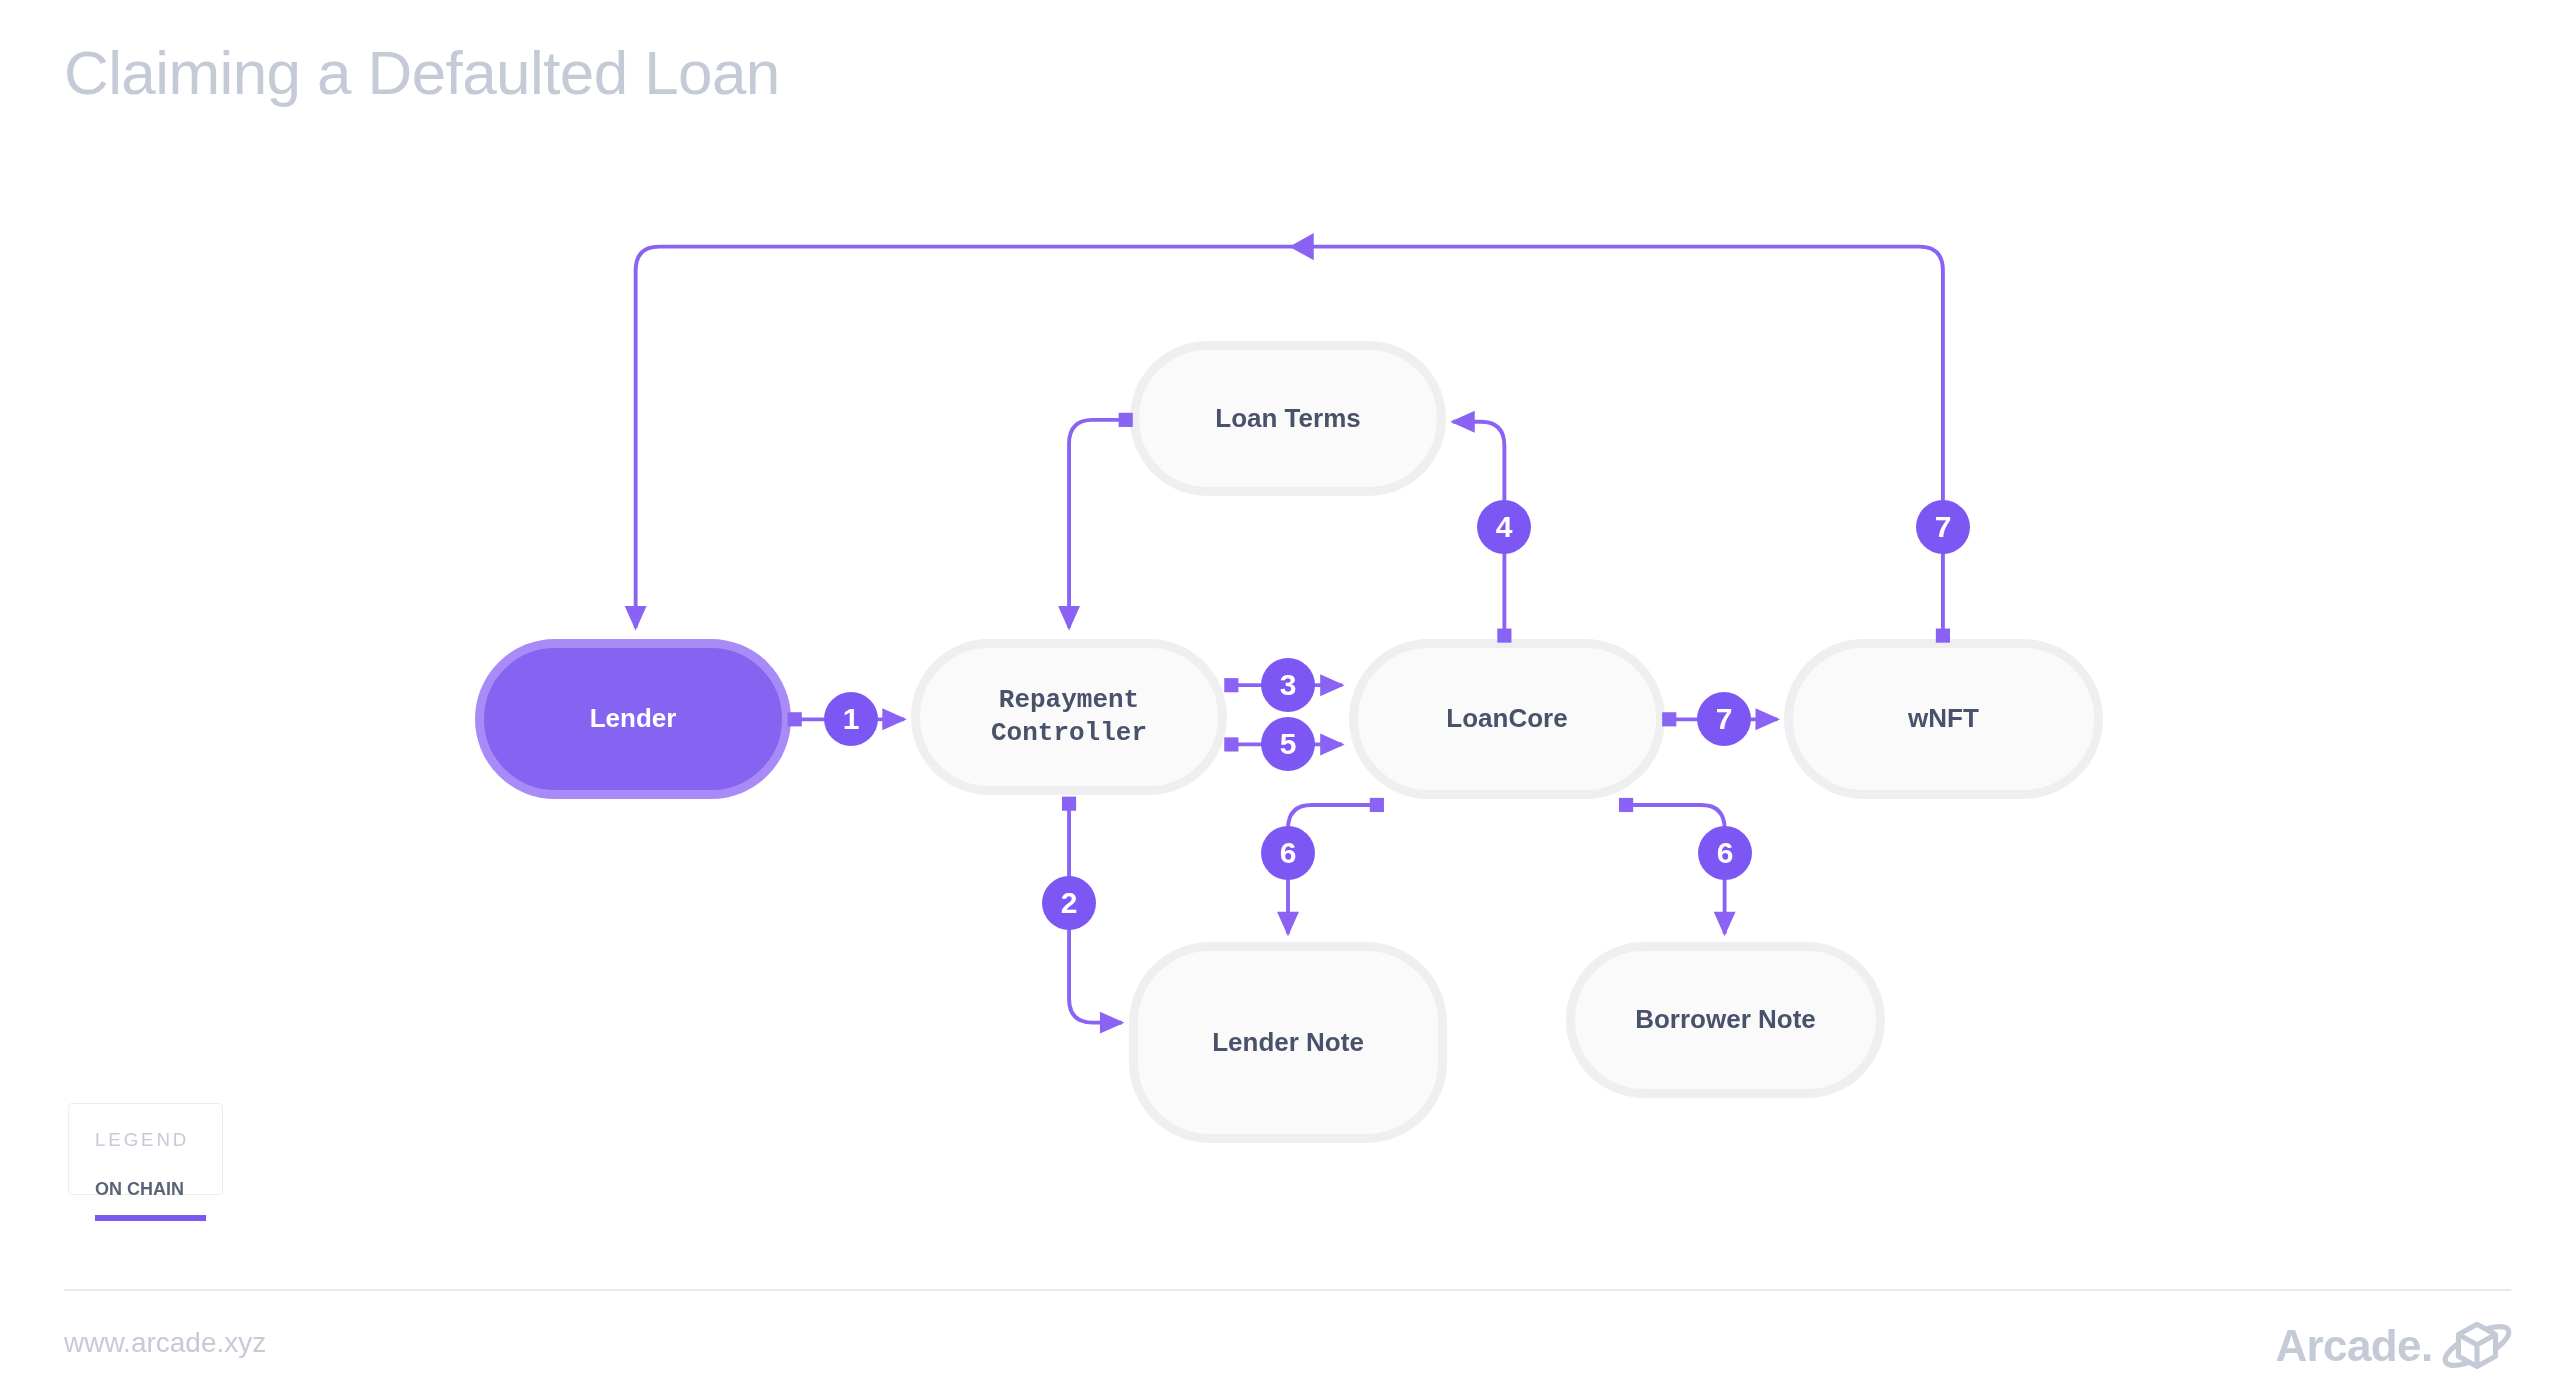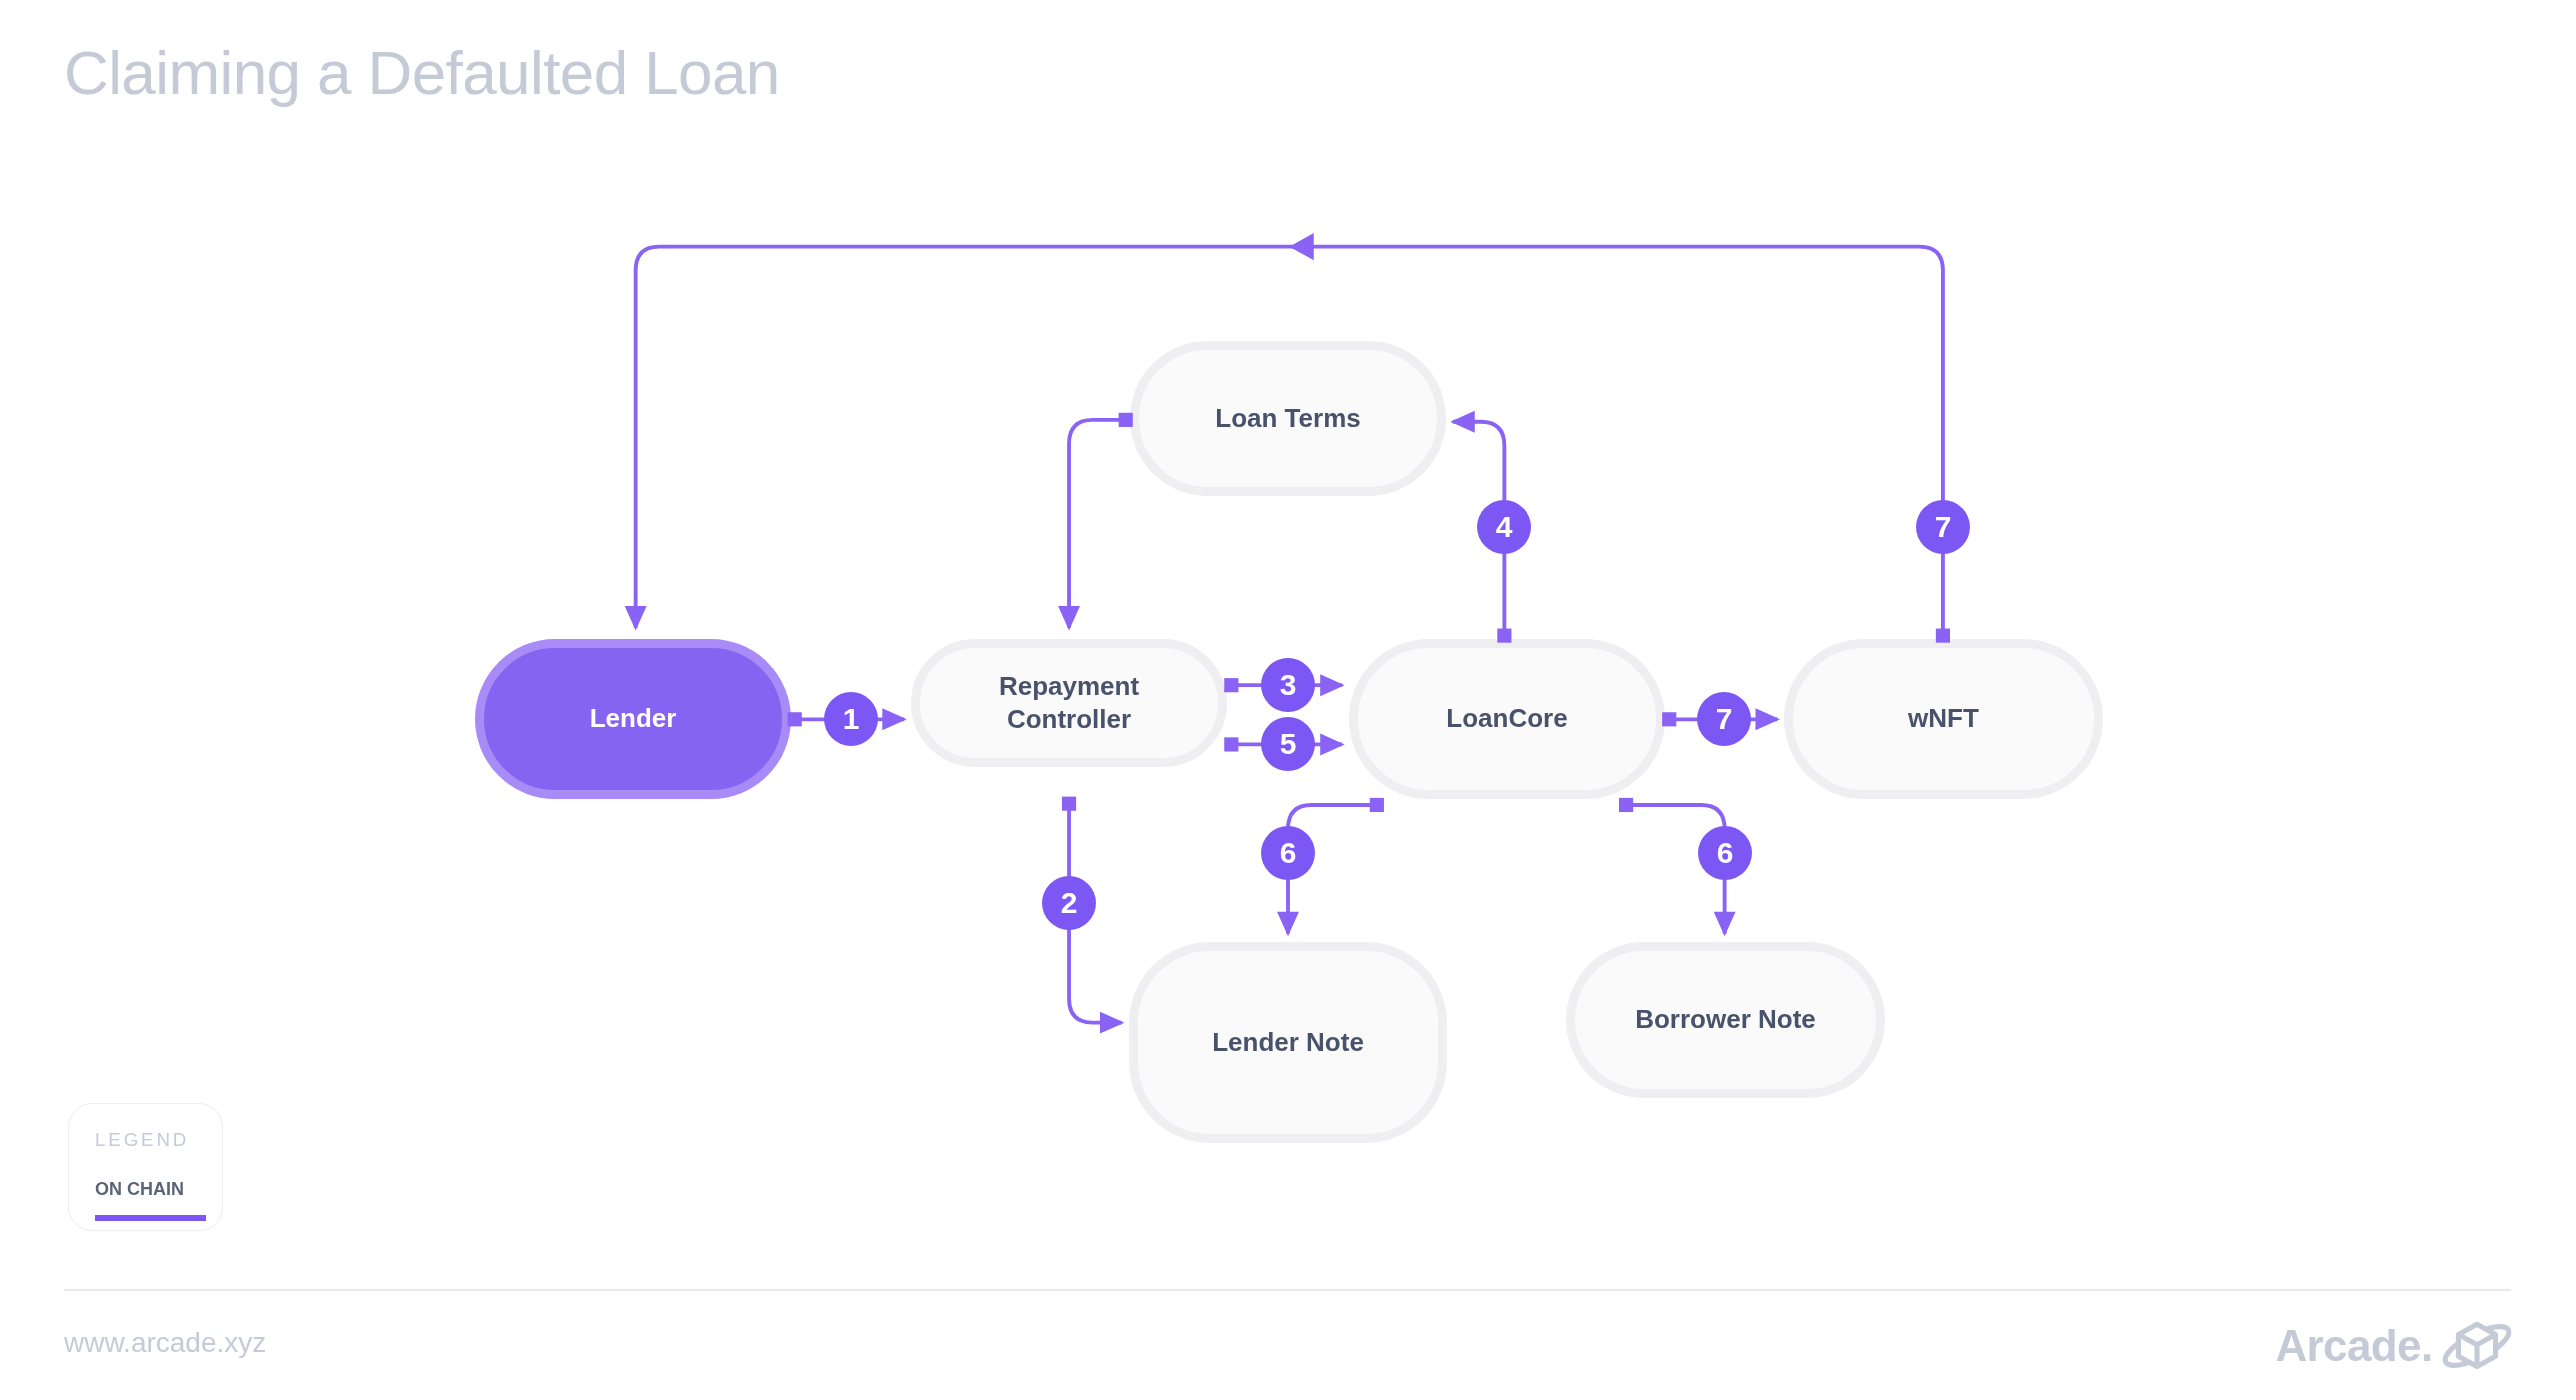--- a/index.html
+++ b/index.html
@@ -25,21 +25,21 @@
   
   .node{position:absolute;border:9px solid var(--node-ring);background:var(--node-fill);
     border-radius:81px;display:flex;align-items:center;justify-content:center;
     text-align:center;z-index:2;}
   .node .lbl{font-size:26px;font-weight:700;color:var(--label);line-height:1.28;
     max-width:213px;}
   .node.highlight{border-color:var(--lender-ring);background:var(--lender-fill);}
   .node.highlight .lbl{color:#ffffff;}
 
   .n-lender{left:475px;top:639px;width:316px;height:160px;justify-content:center;}
-  .n-rc{left:911px;top:639px;width:316px;height:128px;}
+  .n-rc{left:911px;top:639px;width:316px;height:156px;font-family:Liberation Mono, monospace;}
   .n-lt{left:1130px;top:341px;width:316px;height:155px;}
   .n-lc{left:1349px;top:639px;width:316px;height:160px;}
   .n-wnft{left:1784px;top:639px;width:319px;height:160px;}
   .n-ln{left:1129px;top:942px;width:318px;height:201px;}
   .n-bn{left:1566px;top:942px;width:319px;height:156px;}
 
   
   svg.connectors{position:absolute;left:0;top:0;z-index:3;pointer-events:none;}
   svg.connectors path.wire{stroke:var(--line);stroke-width:6;fill:none;}
   svg.connectors .mk{fill:var(--line);}
@@ -53,22 +53,22 @@
   .b2{left:1042px;top:876px;}
   .b3{left:1261px;top:658px;}
   .b5{left:1261px;top:717px;}
   .b4{left:1477px;top:500px;}
   .b6l{left:1261px;top:826px;}
   .b6r{left:1698px;top:826px;}
   .b7m{left:1697px;top:692px;}
   .b7t{left:1916px;top:500px;}
 
   
-  .legend{position:absolute;left:68px;top:1103px;width:155px;height:128px;
-    border:1.9px solid #ECEDF1;border-radius:24px;background:#ffffff;padding:24.5px 0 0 26px;z-index:2;}
+  .legend{position:absolute;left:68px;top:1103px;width:155px;height:92px;
+    border:1.9px solid #ECEDF1;border-radius:4px;background:#ffffff;padding:24.5px 0 0 26px;z-index:2;}
   .legend .heading{font-size:18.7px;letter-spacing:2.9px;color:var(--muted);font-weight:500;}
   .legend .item{margin-top:28px;font-size:18px;font-weight:600;color:var(--legend-text);}
   .legend .swatch{margin-top:15.5px;width:111px;height:5.8px;background:var(--accent);}
 
   
   .footer-rule{position:absolute;left:64px;top:1289px;width:2447px;height:1.9px;
     background:var(--divider);}
   .footer-url{position:absolute;left:64px;top:1327px;font-size:28px;color:var(--muted);}
   .brand{position:absolute;right:61px;top:1314px;display:flex;align-items:center;gap:6.4px;}
   .brand .word{font-size:44px;font-weight:600;color:var(--muted);letter-spacing:-0.6px;}

